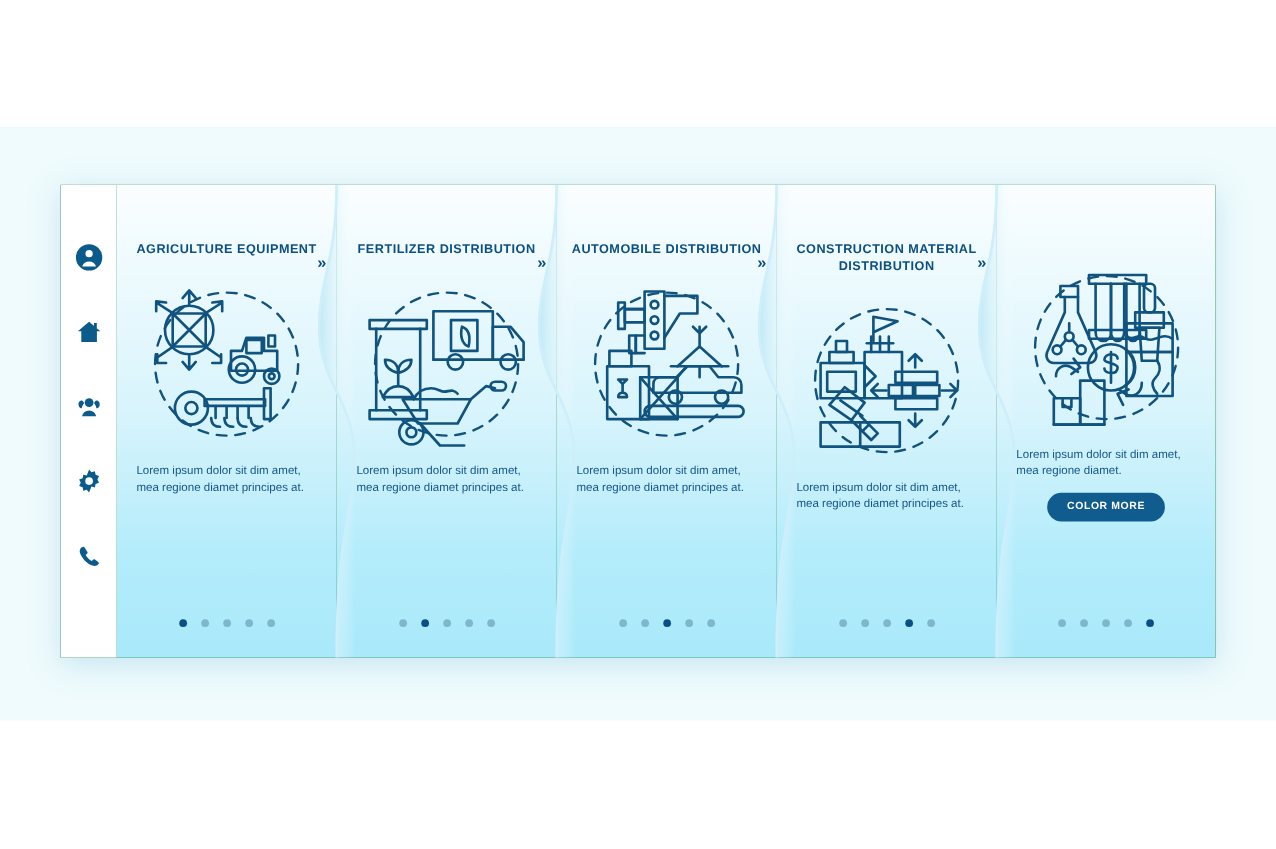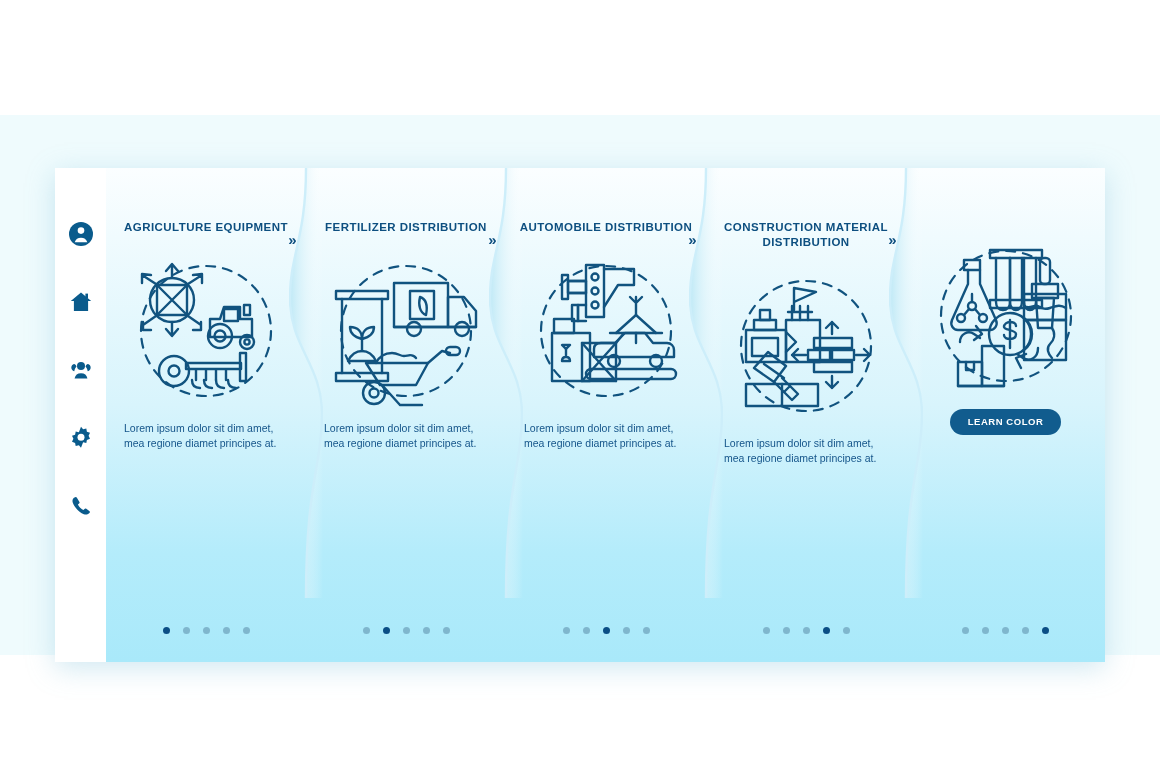--- a/index.html
+++ b/index.html
@@ -10,21 +10,21 @@
     overflow:hidden;
     position:relative;
   }
   
   #bg-band{
     position:absolute;left:0;top:115px;width:1160px;height:540px;
     background:#effbfd;
   }
   
   #card{
-    position:absolute;left:55px;top:168px;width:1050px;height:494px;
+    position:absolute;left:55px;top:168px;width:1050px;height:430px;
     box-shadow:0 6px 26px rgba(120,190,215,.35);
     background:#15803d;
     display:flex;
     overflow:hidden;
   }
   
   #sidebar{
     width:51px;height:100%;
     background:#ffffff;
     flex:0 0 51px;
@@ -444,21 +444,22 @@
             <rect class="st" x="18" y="0" width="10" height="26" rx="4"></rect>
             <path class="st" d="M10 26h26v14H10z"></path>
             <path class="st" d="M14 40h18l-2 30h-14z"></path>
             <path class="st" d="M2 36h42v26H2z"></path>
             <path class="st" d="M2 48c6 4 10-2 14 0s6 4 12 2 10-4 16 0"></path>
             <path class="st" d="M2 62h42v40H2z"></path>
             <path class="st" d="M30 70c4 6 2 12-2 16s-2 10 2 14"></path>
           </g>
         </svg>
       </div>
-      <button class="cta">LEARN COLOR</button>
+      <div class="panel-body">Lorem ipsum dolor sit dim amet, mea regione diamet.</div>
+      <button class="cta">COLOR MORE</button>
       <div class="dots">
         <span class="dot"></span>
         <span class="dot"></span>
         <span class="dot"></span>
         <span class="dot"></span>
         <span class="dot on"></span>
       </div>
     </div>
 
   </div>

